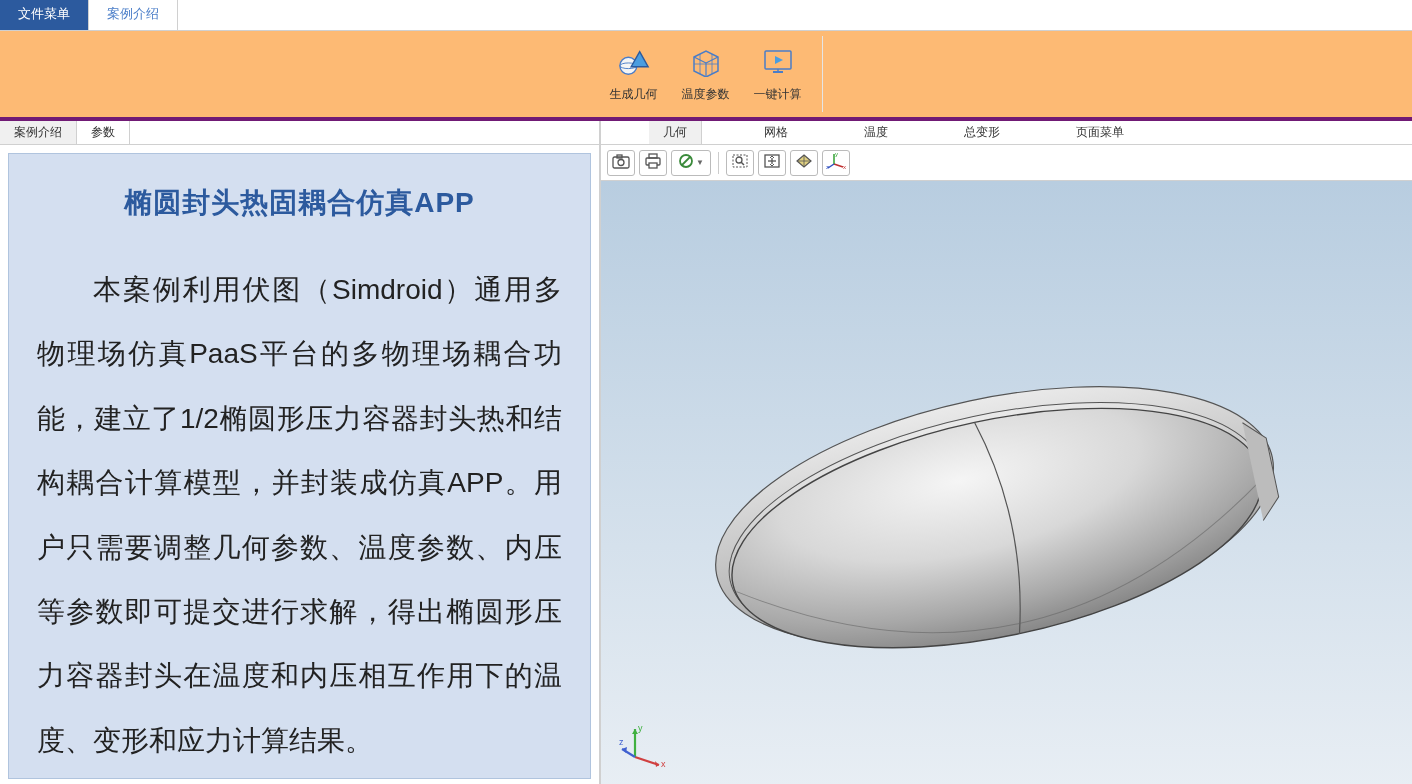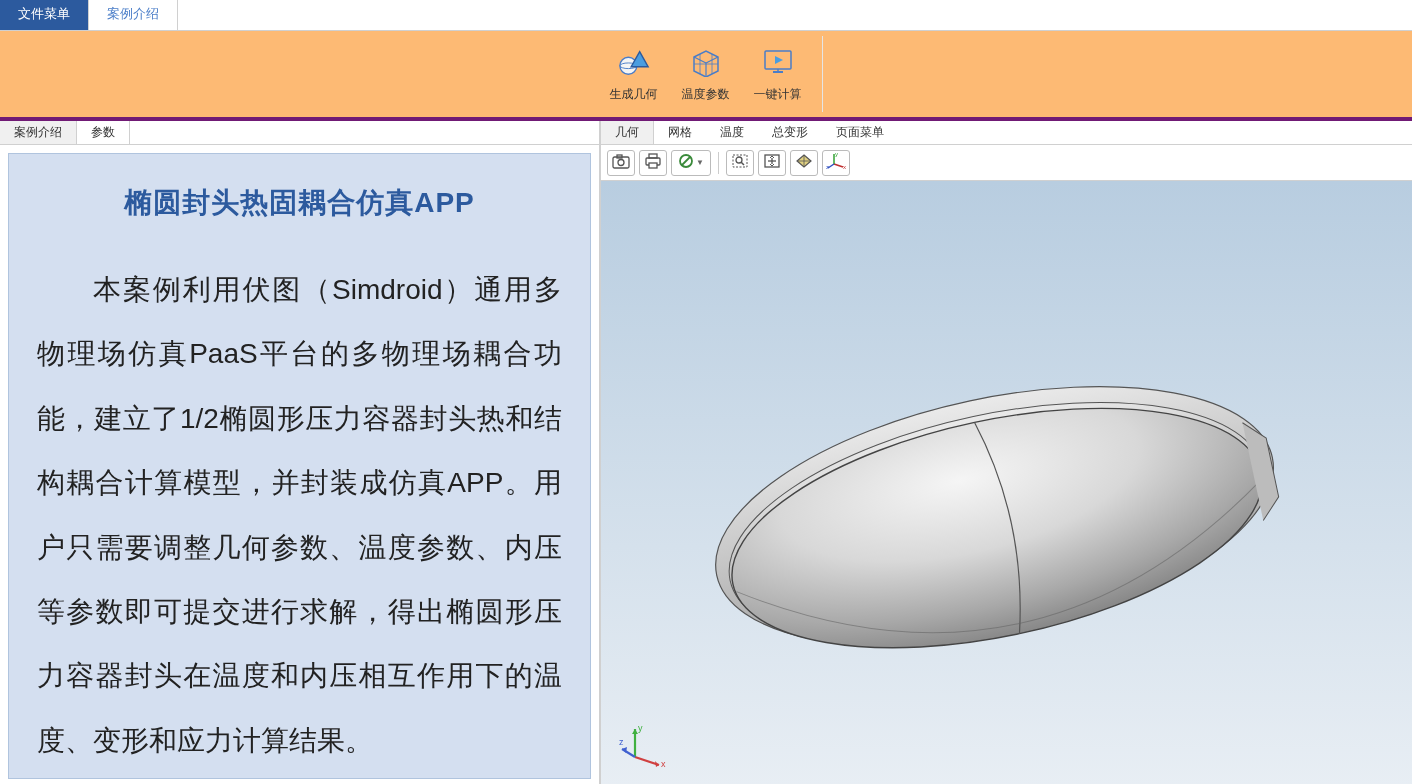--- a/index.html
+++ b/index.html
@@ -138,20 +138,21 @@
       display: flex;
       height: 24px;
       border-bottom: 1px solid #d0d0d0;
       background: #fff;
     }
     .right-tab {
       padding: 3px 14px;
       cursor: pointer;
       font-size: 12px;
       color: #333;
+      margin-left: 48px;
     }
     .right-tab.active {
       background: #f0f0f0;
       border-right: 1px solid #d0d0d0;
     }
     
     .viewport-toolbar {
       display: flex;
       align-items: center;
       padding: 4px 6px;

